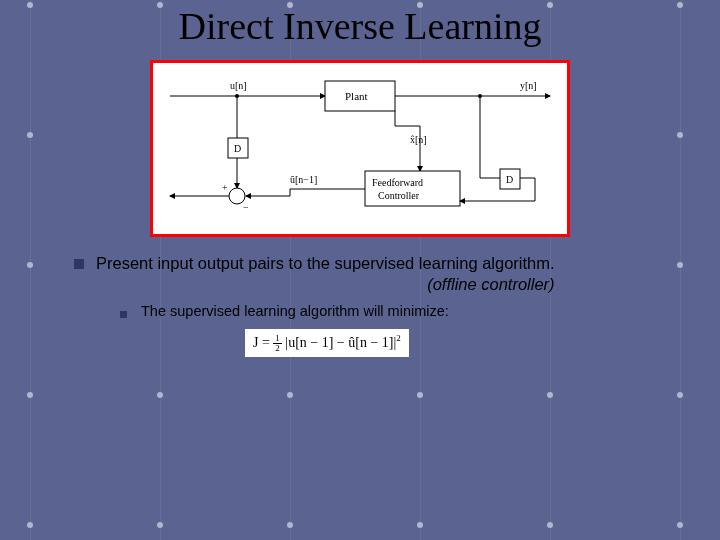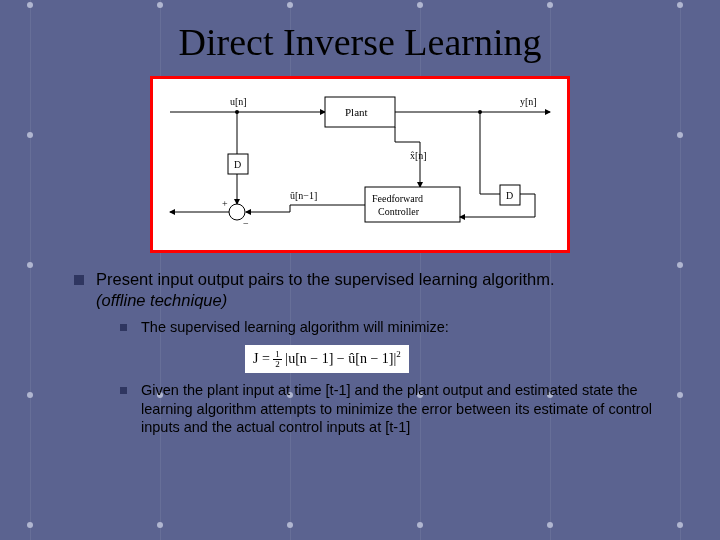--- a/index.html
+++ b/index.html
@@ -26,21 +26,21 @@
   }
   .dot {
     position: absolute;
     width: 6px; height: 6px;
     border-radius: 50%;
     background: #b0b6d0;
   }
   .slide {
     position: relative;
     z-index: 1;
-    padding: 20px 50px 20px 50px;
+    padding: 4px 50px 20px 50px;
   }
   h1 {
     font-family: "Times New Roman", serif;
     font-weight: normal;
     font-size: 38px;
     text-align: center;
     margin: 0 0 12px 0;
     color: #000;
   }
   .diagram-wrap {
@@ -63,32 +63,34 @@
   .lbl-big { font-size: 11px; }
   .sumnode { fill: #fff; stroke: #000; stroke-width: 1; }
   .content {
     font-size: 16.5px;
     line-height: 1.3;
     color: #000;
   }
   .top-bullet {
     display: flex;
     margin: 0 0 6px 24px;
+    text-align: right;
   }
   .top-bullet .bicon {
     width: 10px; height: 10px;
     background: #2f3660;
     margin: 6px 12px 0 0;
     flex: none;
   }
   .italic { font-style: italic; }
   .sub-bullet {
     display: flex;
     margin: 2px 0 2px 70px;
     font-size: 14.5px;
+    align-items: center;
   }
   .sub-bullet .bicon {
     width: 7px; height: 7px;
     background: #2f3660;
     margin: 6px 14px 0 0;
     flex: none;
   }
   .formula {
     background: #fff;
     display: inline-block;
@@ -190,37 +192,33 @@
         <line class="wire" x1="375" y1="130" x2="300" y2="130" marker-end="url(#arr)"></line>
       </svg>
     </div>
   </div>
 
   <div class="content">
     <div class="top-bullet">
       <span class="bicon"></span>
       <div>
         <span>Present input output pairs to the supervised learning algorithm.</span><br>
-        <span class="italic">(offline technique)</span>
+        <span class="italic">(offline controller)</span>
       </div>
     </div>
 
     <div class="sub-bullet">
       <span class="bicon"></span>
       <div>The supervised learning algorithm will minimize:</div>
     </div>
 
     <div class="formula">
       <span>J = </span>
       <span style="display:inline-block;vertical-align:middle;text-align:center;line-height:1;">
         <span class="small" style="display:block;border-bottom:1px solid #000;padding:0 2px">1</span>
         <span class="small" style="display:block;padding:0 2px">2</span>
       </span>
       <span> |u[n − 1] − û[n − 1]|</span><sup class="small">2</sup>
     </div>
 
-    <div class="sub-bullet">
-      <span class="bicon"></span>
-      <div>Given the plant input at time [t-1] and the plant output and estimated state the learning algorithm attempts to minimize the error between its estimate of control inputs and the actual control inputs at [t-1]</div>
-    </div>
 
   </div>
 </div>
 
 </body></html>

